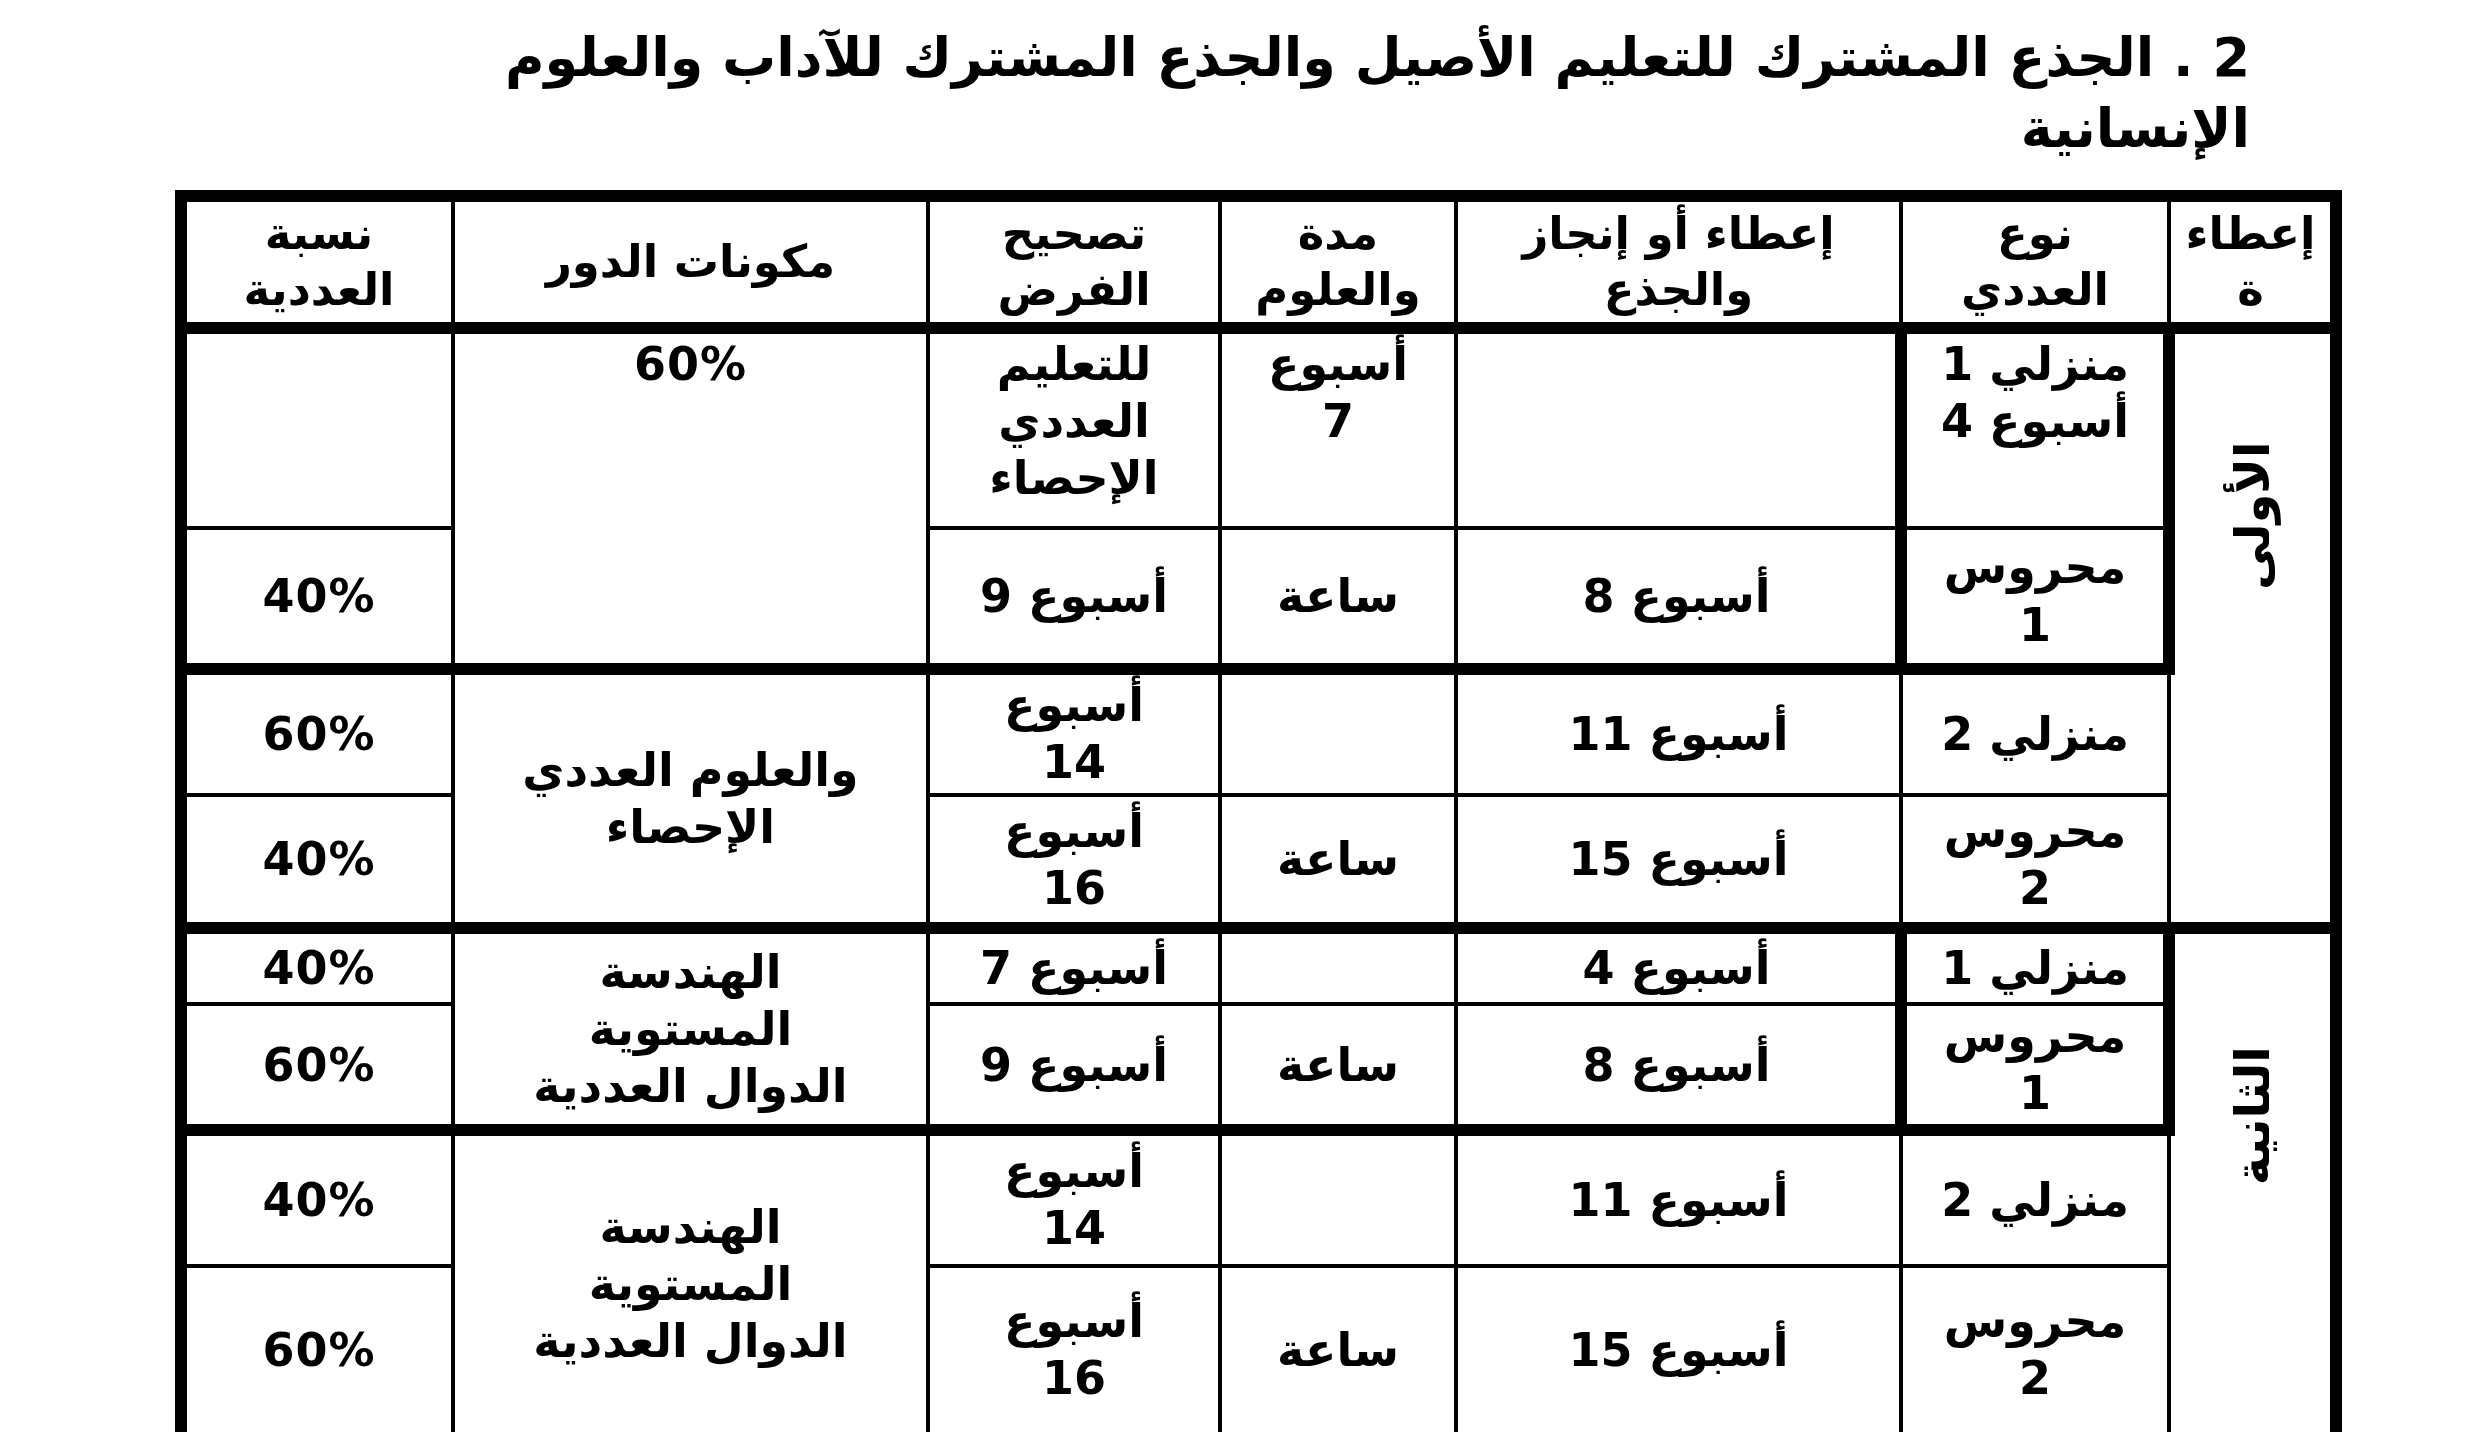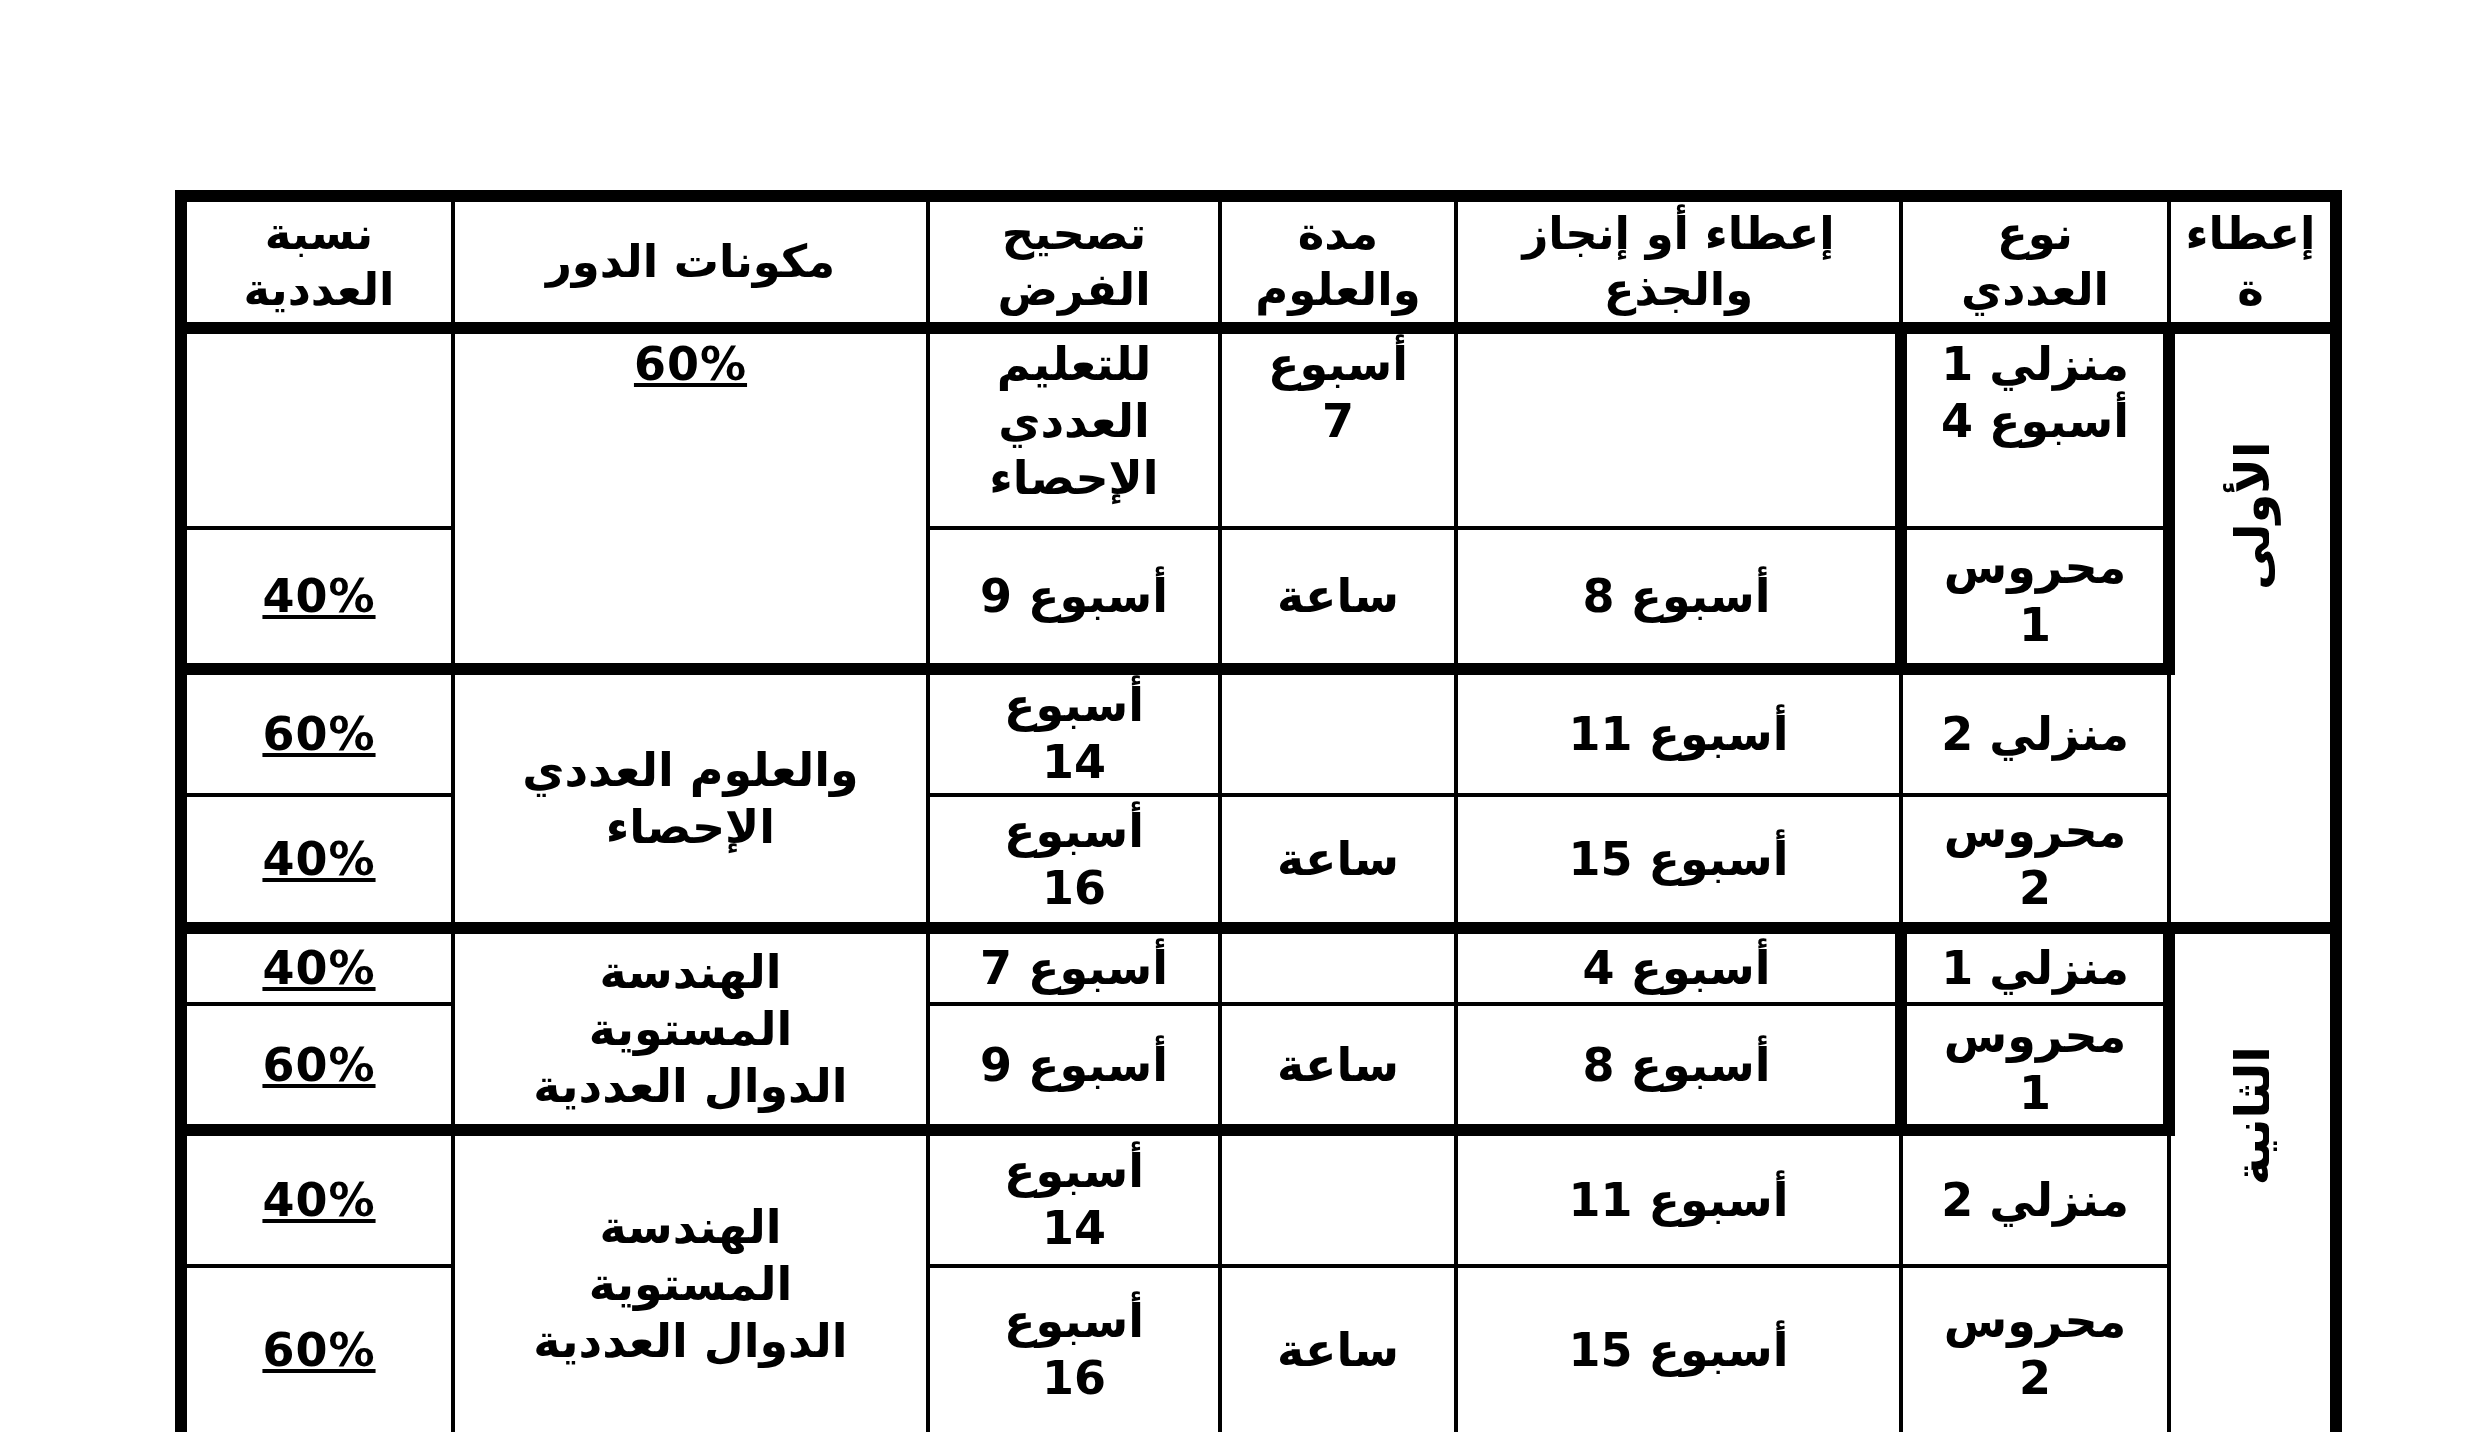--- a/index.html
+++ b/index.html
@@ -43,21 +43,21 @@
     line-height:1.24;
     white-space:pre-line;
     padding:2px 6px;
     overflow:hidden;
   }
   table.sched th{font-size:45px;}
   
   .bb{border-bottom-width:12px !important;}
   .thickLR{border-left-width:12px !important;border-right-width:12px !important;}
   .vtop{vertical-align:top !important;}
-  .pct{font-size:58px;letter-spacing:1px;text-decoration:underline;}
+  .pct{font-size:58px;letter-spacing:1px;}
   
   .h-hdr{height:132px;}
   .h-r1{height:200px;}
   .h-r2{height:141px;}
   .h-r3{height:122px;}
   .h-r4{height:133px;}
   .h-r5{height:76px;}
   .h-r6{height:116px;}
   .h-r7{height:136px;}
   .h-r8{height:172px;}
@@ -75,20 +75,22 @@
     transform:rotate(-90deg);
     white-space:nowrap;
     font-size:48px;
   }
 </style>
 </head>
 <body>
 
 <div class="canvas">
 
+  <div class="title">2 . الجذع المشترك للتعليم الأصيل والجذع المشترك للآداب والعلوم
+الإنسانية</div>
 
   <table class="sched" dir="rtl">
     <colgroup>
       <col style="width:167px">
       <col style="width:268px">
       <col style="width:445px">
       <col style="width:236px">
       <col style="width:292px">
       <col style="width:475px">
       <col style="width:272px">

